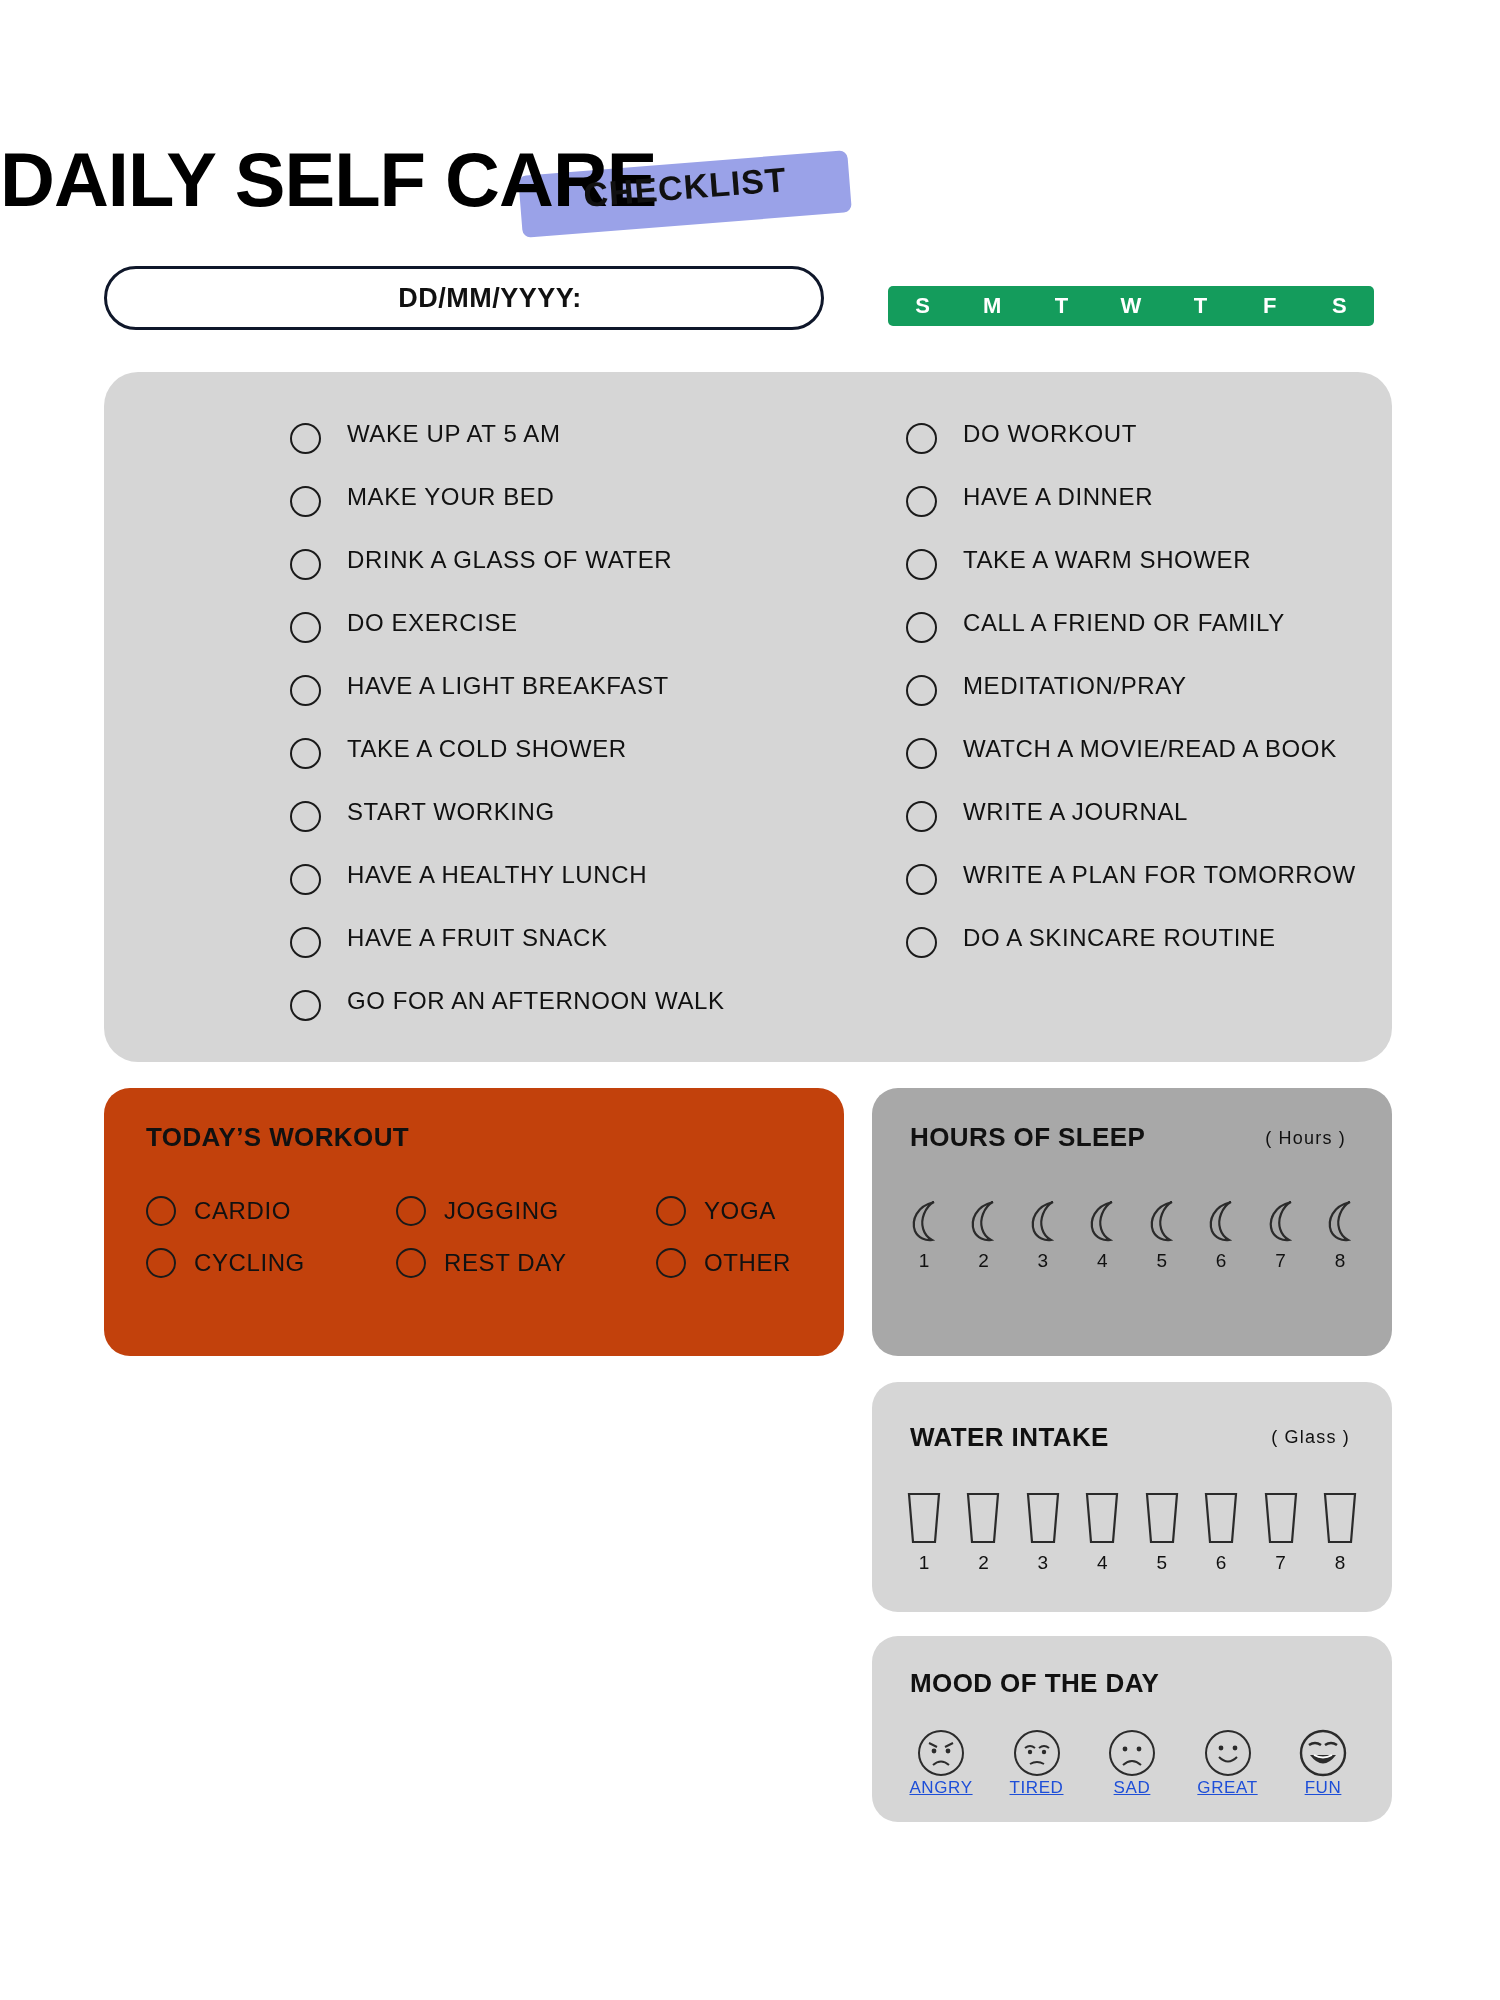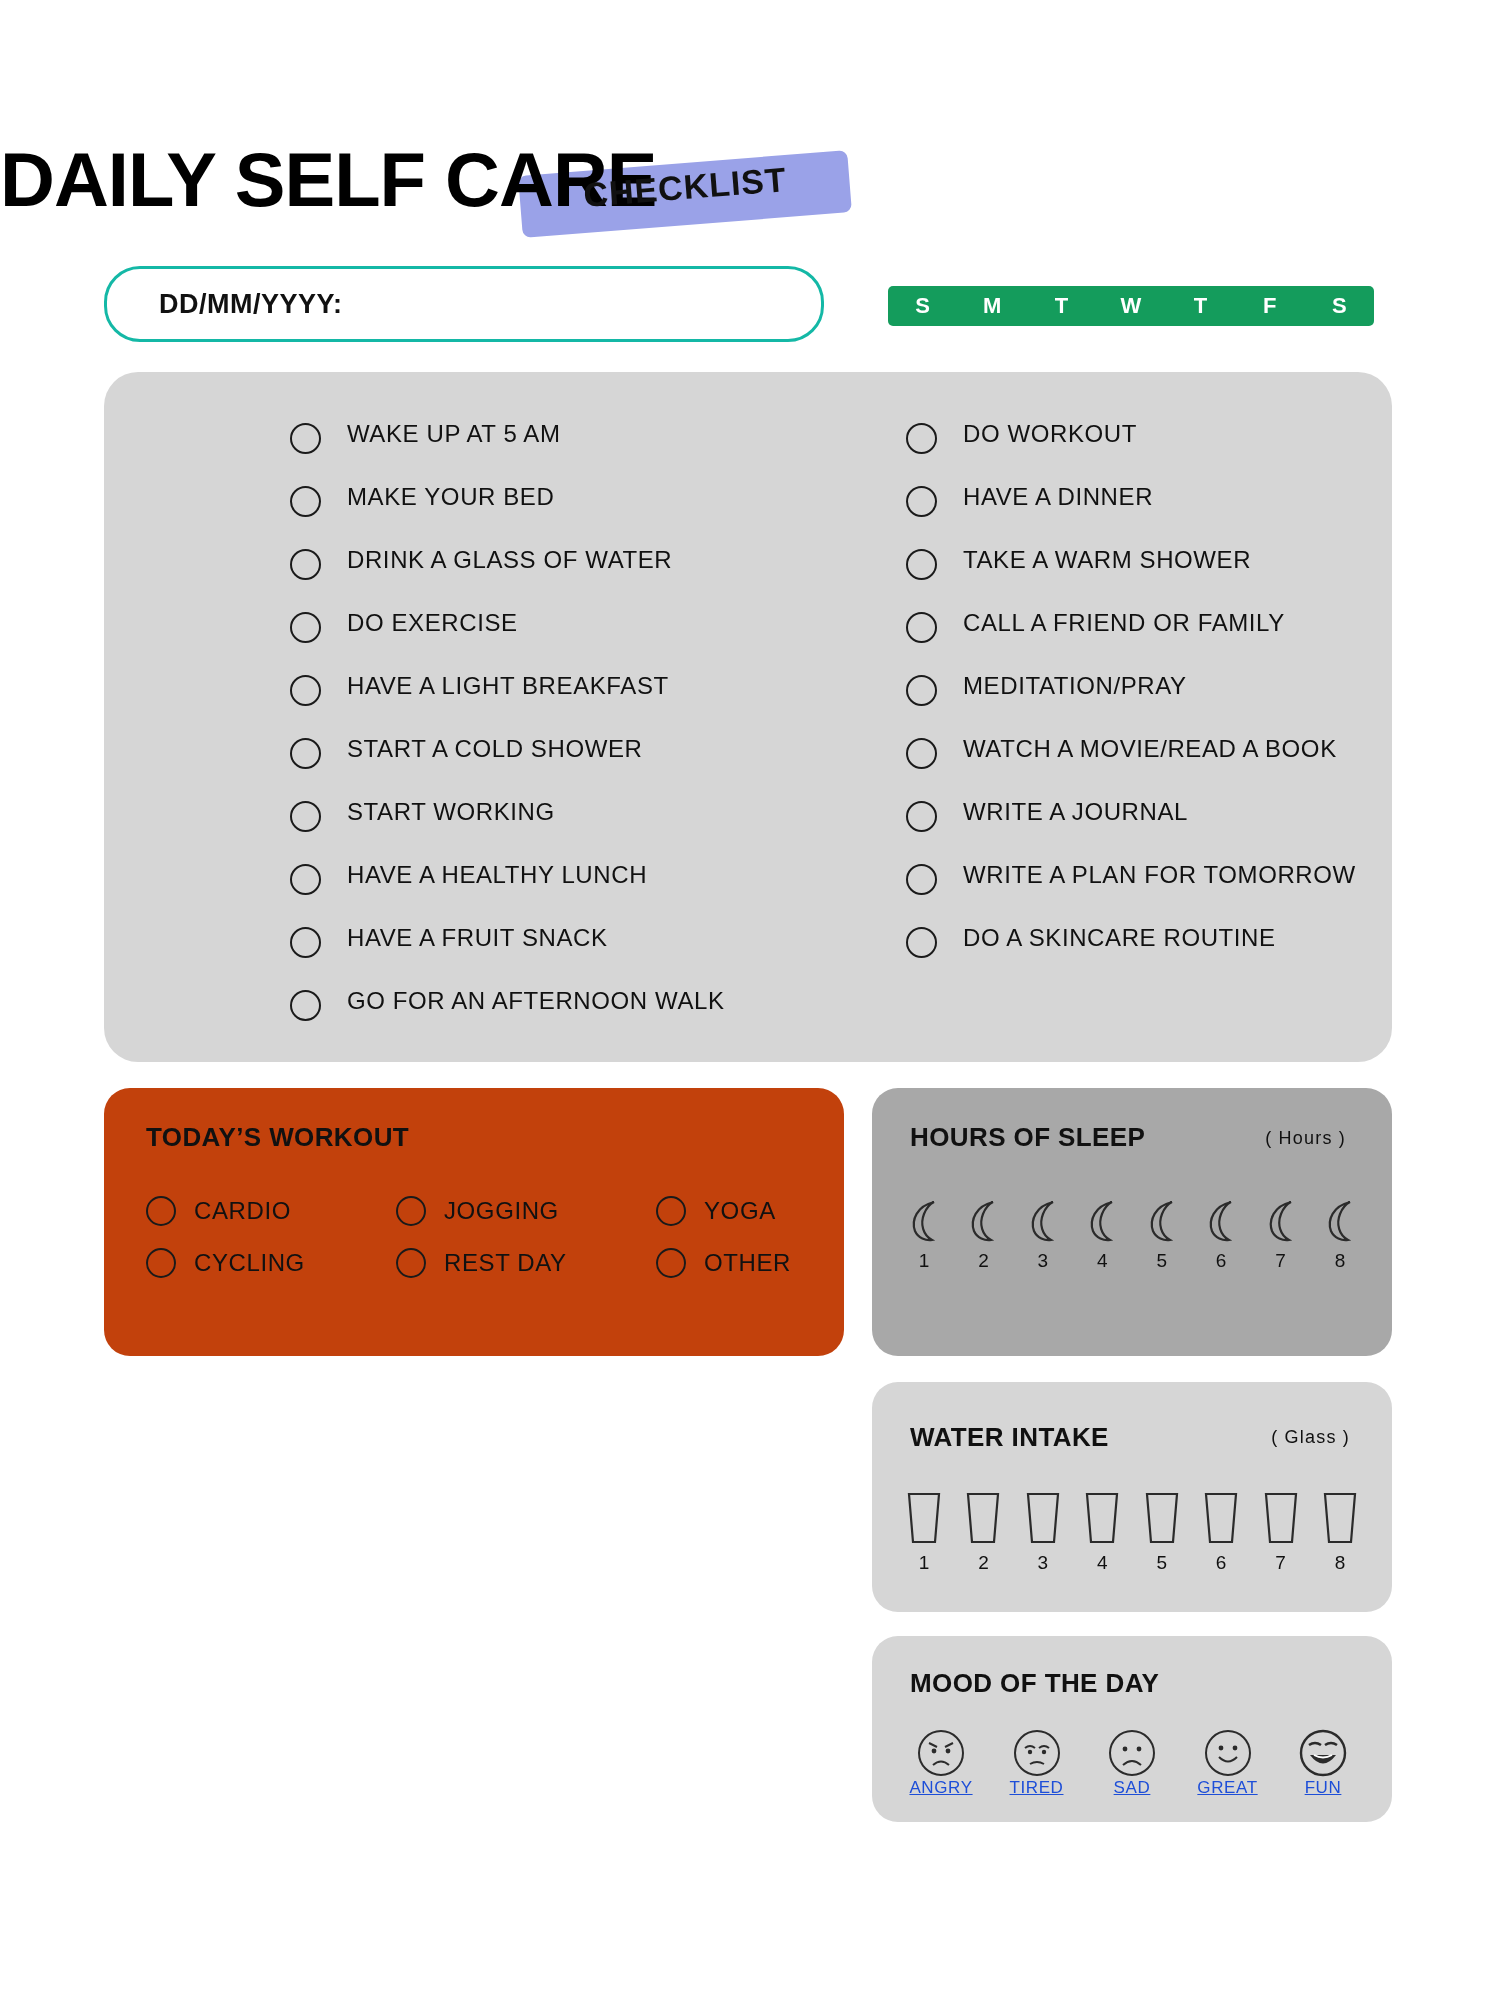--- a/index.html
+++ b/index.html
@@ -51,27 +51,28 @@
     font-weight: bold;
     letter-spacing: -1px;
     color: #000;
     z-index: 2;
   }
 
   
   .date-box {
     position: absolute;
     left: 104px; top: 266px;
-    width: 720px; height: 76px;
-    border: 3px solid #14b8a6;
+    width: 720px; height: 64px;
+    border: 3px solid #0f172a;
     border-radius: 36px;
     background: #fff;
     display: flex;
     align-items: center;
     padding-left: 52px;
+    justify-content: center;
   }
   .date-label {
     font-size: 27px;
     font-weight: bold;
     letter-spacing: 0.5px;
     color: #111;
   }
 
   
   .weekdays {
@@ -306,21 +307,21 @@
         <div class="chk-row">
           <div class="chk-circle"></div>
           <div class="chk-text">DO EXERCISE</div>
         </div>
         <div class="chk-row">
           <div class="chk-circle"></div>
           <div class="chk-text">HAVE A LIGHT BREAKFAST</div>
         </div>
         <div class="chk-row">
           <div class="chk-circle"></div>
-          <div class="chk-text">START A COLD SHOWER</div>
+          <div class="chk-text">TAKE A COLD SHOWER</div>
         </div>
         <div class="chk-row">
           <div class="chk-circle"></div>
           <div class="chk-text">START WORKING</div>
         </div>
         <div class="chk-row">
           <div class="chk-circle"></div>
           <div class="chk-text">HAVE A HEALTHY LUNCH</div>
         </div>
         <div class="chk-row">

